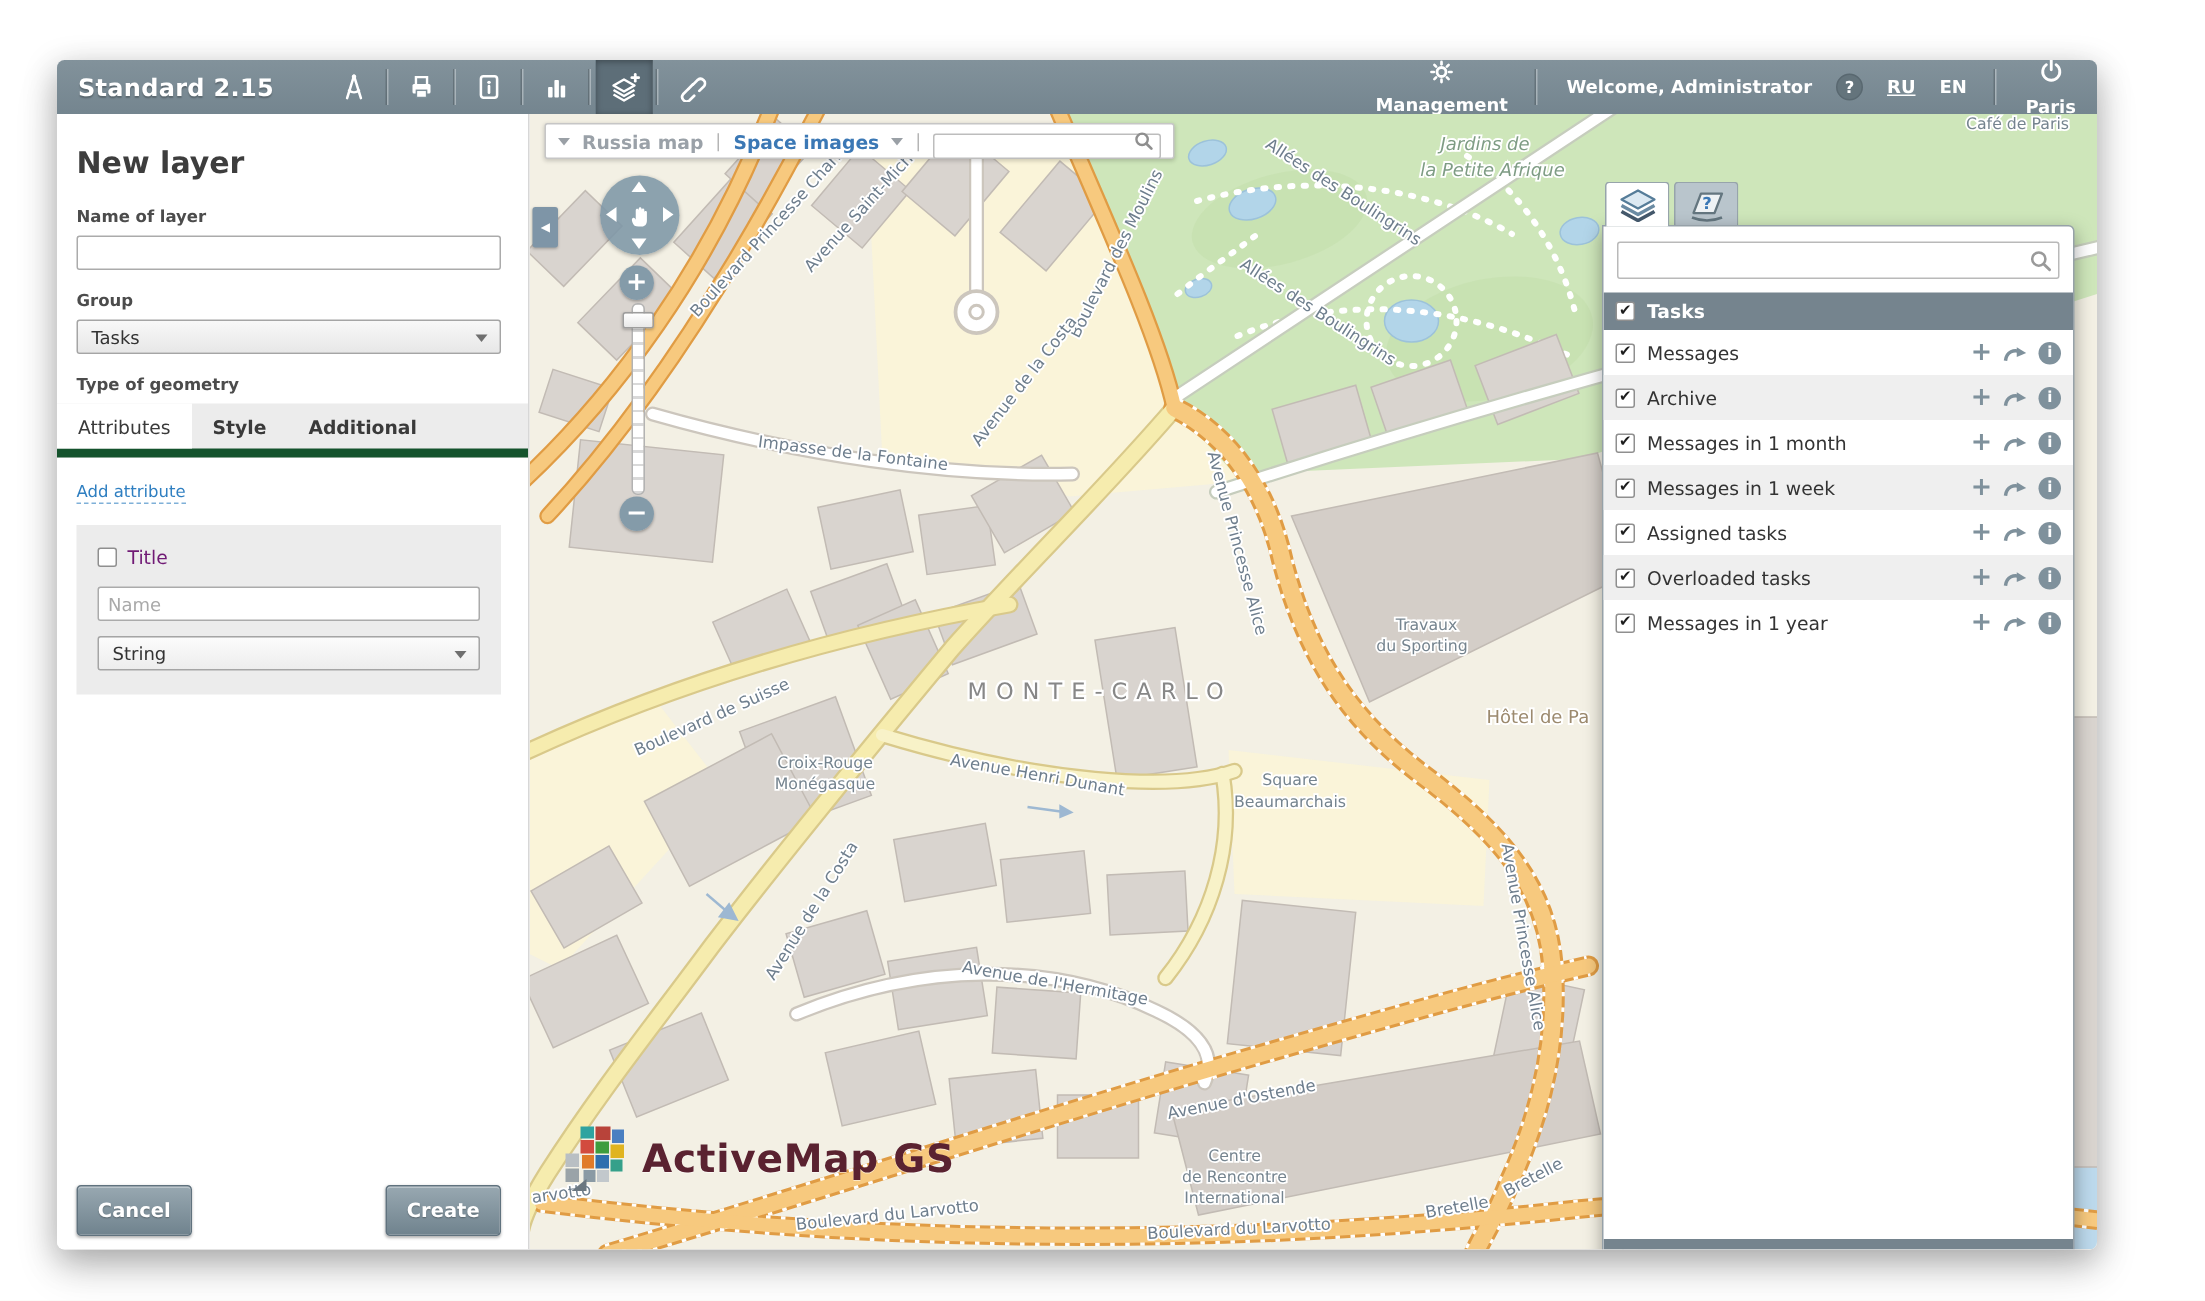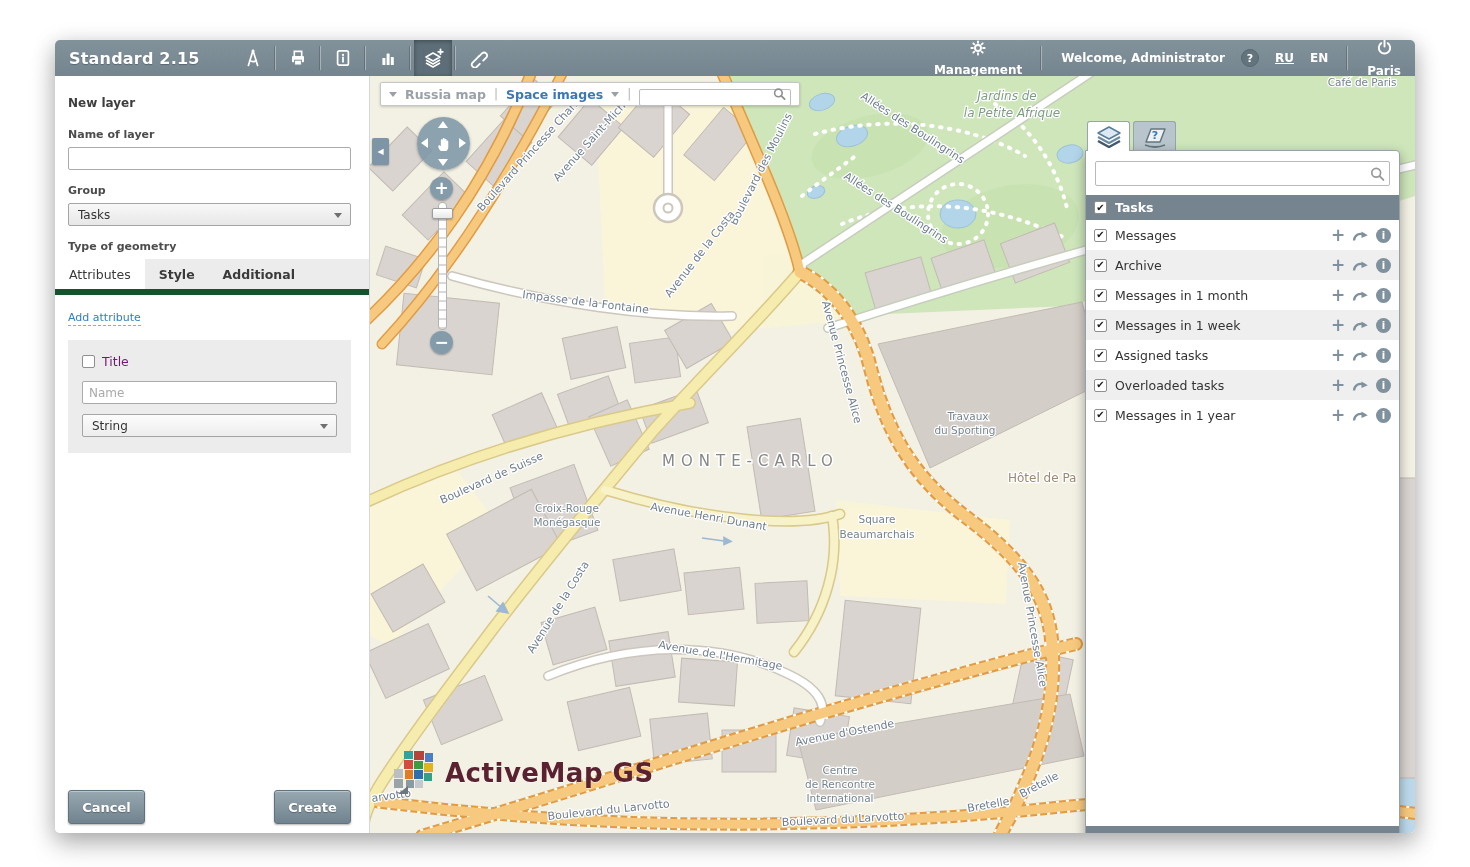--- a/index.html
+++ b/index.html
@@ -1,40 +1,40 @@
 <!DOCTYPE html>
 <html lang="en"><head>
 <meta charset="utf-8">
 <style>
   * { margin:0; padding:0; box-sizing:border-box; }
   html,body { width:1470px; height:867px; background:#ffffff; font-family:"DejaVu Sans","Liberation Sans",sans-serif; overflow:hidden; }
 
   
-  .app-window { position:absolute; left:55px; top:40px; width:1360px; height:793px;
+  .app-window { position:absolute; left:38px; top:40px; width:1360px; height:793px;
     border-radius:5px; box-shadow:0 6px 22px rgba(0,0,0,.28), 0 14px 30px rgba(0,0,0,.12); background:#fff; }
   .app-inner { position:absolute; inset:0; border-radius:5px; overflow:hidden; }
 
   
   .hdr { position:absolute; left:0; top:0; right:0; height:36px; background:linear-gradient(#82929b,#74858f);
     display:flex; align-items:center; color:#fff; padding:0 14px; }
   .hdr-title { font-size:16px; font-weight:bold; letter-spacing:.2px; margin-right:34px; text-shadow:0 1px 1px rgba(0,0,0,.25); }
   .toolbtn { width:38px; height:36px; display:flex; align-items:center; justify-content:center; cursor:pointer; }
   .toolbtn.active { background:#5d6e78; box-shadow:inset 0 1px 4px rgba(0,0,0,.35); }
   .vdiv { width:1px; height:24px; background:rgba(255,255,255,.35); box-shadow:-1px 0 0 rgba(0,0,0,.18); margin:0 3px; }
   .hdr-right { margin-left:auto; display:flex; align-items:center; gap:16px; font-size:12px; font-weight:bold; }
   .hdr-item { display:flex; align-items:center; gap:7px; cursor:pointer;flex-direction:column; }
   .help-badge { width:18px; height:18px; border-radius:50%; background:#64747c; border:1px solid #596870;
     display:flex; align-items:center; justify-content:center; font-size:11px; cursor:pointer; }
   .lang { cursor:pointer; } .lang.active { text-decoration:underline; }
   .exit-link { text-decoration:underline; cursor:pointer; }
 
   
   .lp { position:absolute; left:0; top:36px; bottom:0; width:315px; background:#fff; z-index:5; border-right:1px solid #d7d7d7; }
   .lp-pad { padding:20px 18px 0 13px; }
-  .lp-title { font-size:12px; font-weight:bold; color:#3d3d3d; margin-bottom:18px; }
+  .lp-title { font-size:20px; font-weight:bold; color:#3d3d3d; margin-bottom:18px; }
   .fld-label { font-size:11px; font-weight:bold; color:#4c4c4c; margin:14px 0 6px; }
   .txt-input { width:100%; height:23px; border:1px solid #ababab; border-radius:2px; padding:0 6px; font-size:12px;
     font-family:inherit; color:#333; background:#fff; }
   .txt-input::placeholder { color:#a9a9a9; }
   .sel { position:relative; width:100%; height:23px; border:1px solid #a5a5a5; border-radius:2px;
     background:linear-gradient(#f8f8f8,#e7e7e7); display:flex; align-items:center; padding:0 22px 0 9px;
     font-size:12px; color:#333; cursor:pointer; }
   .sel .car { position:absolute; right:8px; top:9px; width:0; height:0; border-left:4px solid transparent;
     border-right:4px solid transparent; border-top:5px solid #6f6f6f; }
   .lp-tabs { display:flex; background:#ececec; border-bottom:6px solid #14532d; margin-top:4px; }

